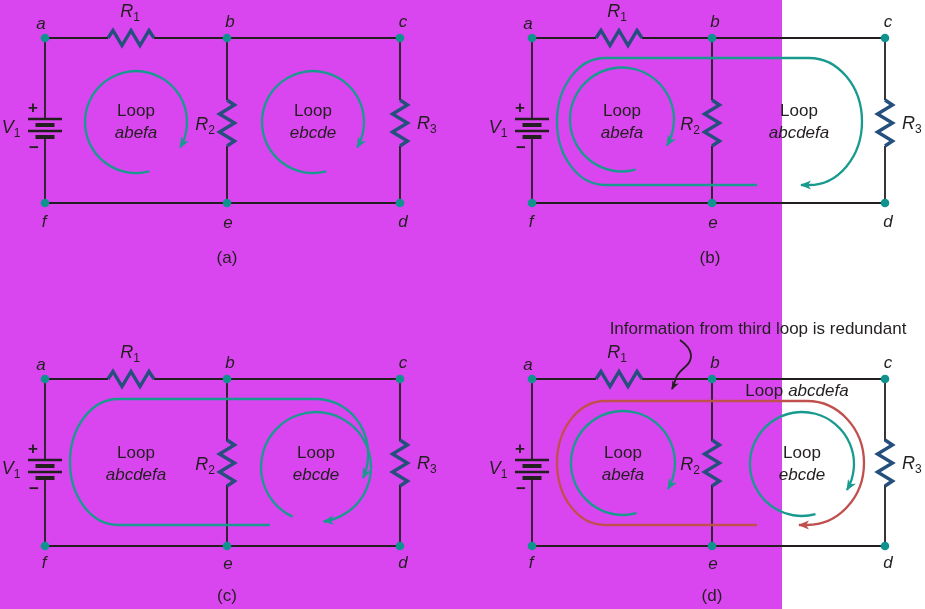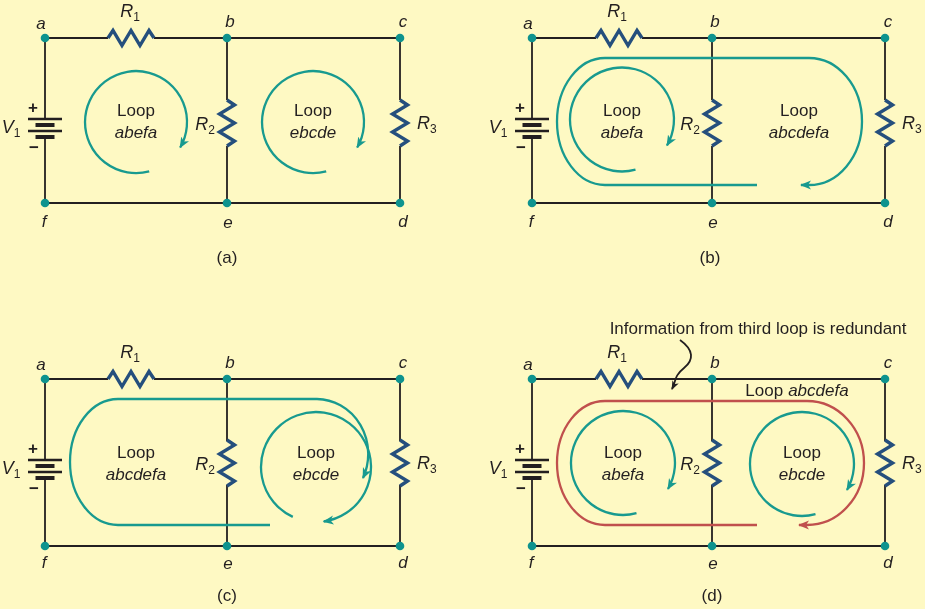--- a/index.html
+++ b/index.html
@@ -1,16 +1,16 @@
 <!DOCTYPE html>
 <html><head>
 <meta charset="utf-8">
 <style>
   html,body{margin:0;padding:0;background:#ffffff;}
-  .fig{width:925px;height:609px;background:#fef9c3;}
+  .fig{width:782px;height:609px;background:#d946ef;}
   svg text{font-family:"Liberation Sans",sans-serif;fill:#231f20;}
   .var{font-size:18px;font-style:italic;}
   .sub{font-size:12px;font-style:normal;}
   .node{font-size:17px;font-style:italic;}
   .loop{font-size:17px;}
   .it{font-style:italic;}
   .caption{font-size:17px;}
   .annot{font-size:17px;}
   .pm{font-size:17px;font-weight:bold;}
   .wires line{stroke-width:1.8;}

